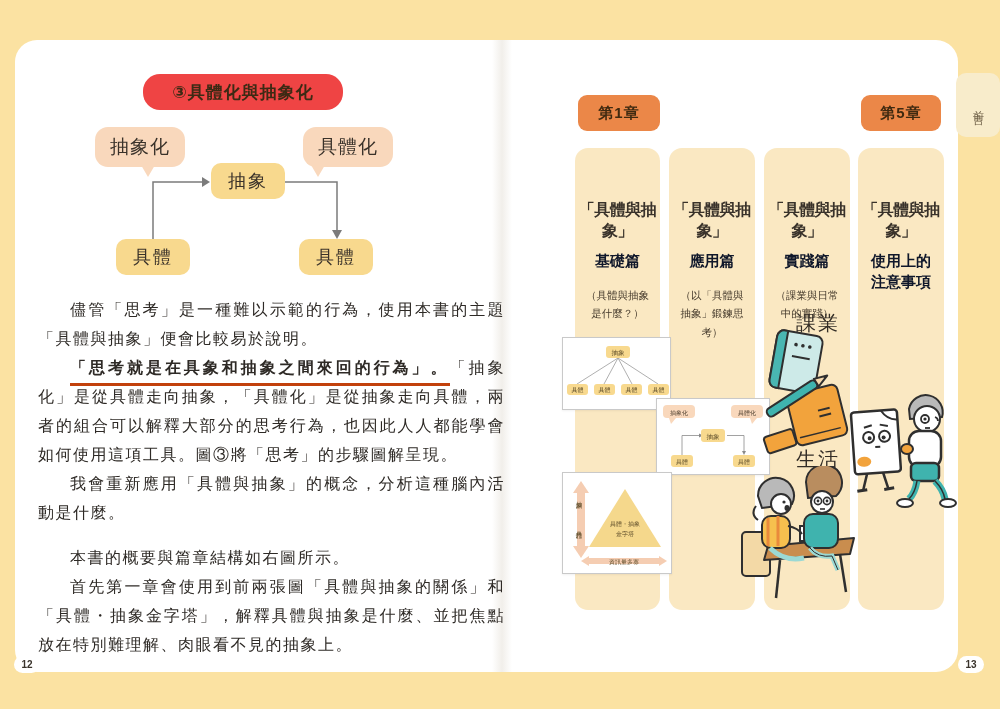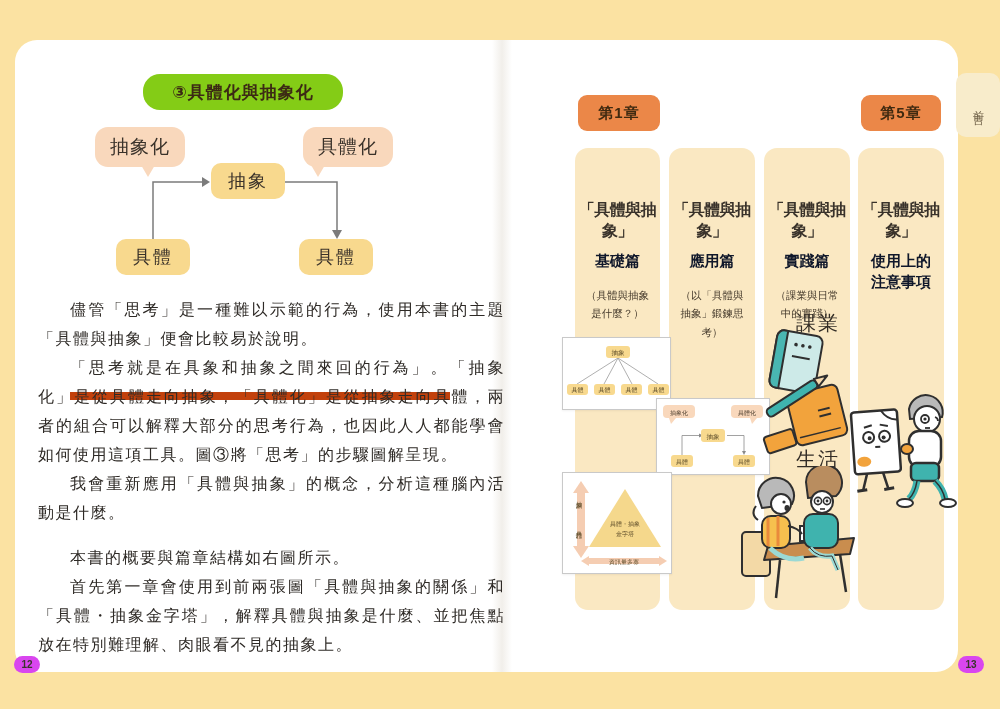--- a/index.html
+++ b/index.html
@@ -4,37 +4,37 @@
 <style>
   html,body{margin:0;padding:0;}
   body{font-family:"Liberation Sans","DejaVu Sans",sans-serif;}
   .screen{position:relative;width:1000px;height:709px;background:#FBE2A2;overflow:hidden;}
   .page{position:absolute;left:15px;top:40px;width:943px;height:632px;background:#FFFFFF;border-radius:22px;}
   .gutter{position:absolute;left:492px;top:40px;width:20px;height:632px;pointer-events:none;
           background:linear-gradient(to right,rgba(0,0,0,0),rgba(120,95,50,.10),rgba(0,0,0,0));}
   .side-tab{position:absolute;left:956px;top:73px;width:44px;height:64px;background:#F8ECCB;border-radius:10px;
             display:flex;align-items:center;justify-content:center;}
   .side-tab span{writing-mode:vertical-rl;font-size:11px;letter-spacing:3px;color:#6B5C43;}
-  .page-pill{position:absolute;width:26px;height:17px;background:#d946ef;border-radius:9px;
+  .page-pill{position:absolute;width:26px;height:17px;background:#ffffff;border-radius:9px;
              display:flex;align-items:center;justify-content:center;font-size:10px;font-weight:bold;color:#3A342C;}
   
-  .fig-badge{position:absolute;left:143px;top:74px;width:200px;height:36px;background:#84cc16;border-radius:17px;
+  .fig-badge{position:absolute;left:143px;top:74px;width:200px;height:36px;background:#ef4444;border-radius:17px;
              display:flex;align-items:center;justify-content:center;font-size:17px;font-weight:bold;color:#3C2A14;letter-spacing:1px;}
   .bubble{position:absolute;width:90px;height:40px;background:#F9D8BC;border-radius:13px;
           display:flex;align-items:center;justify-content:center;font-size:19px;color:#3A322A;letter-spacing:1px;}
   .tail{position:absolute;width:0;height:0;border-left:7px solid transparent;border-right:7px solid transparent;border-top:12px solid #F9D8BC;}
   .node{position:absolute;width:74px;height:36px;background:#F8D98E;border-radius:10px;
         display:flex;align-items:center;justify-content:center;font-size:18px;color:#3A322A;letter-spacing:2px;}
   .fig-arrows{position:absolute;left:0;top:0;pointer-events:none;}
   
   .bodytext{position:absolute;left:38px;top:295px;width:467px;font-family:"Liberation Serif","DejaVu Serif",serif;
             font-size:16px;line-height:29px;letter-spacing:1.5px;color:#2E2A26;text-align:justify;}
   .bodytext p{margin:0;text-indent:2em;}
   .bodytext p.gap{margin-top:16px;}
-  .kw{font-weight:normal;border-bottom:8px solid #c2410c;padding-bottom:16px;}
+  .kw{font-weight:bold;border-bottom:3px solid #c2410c;padding-bottom:7px;}
   
   .chapter-btn{position:absolute;top:95px;height:36px;background:#EB8748;border-radius:9px;
                display:flex;align-items:center;justify-content:center;font-size:15px;font-weight:bold;color:#402A10;letter-spacing:1px;}
   .col{position:absolute;top:148px;height:462px;background:#FAE8C2;border-radius:13px;text-align:center;}
   .col .series{margin-top:52px;font-size:16px;font-weight:bold;color:#39322A;letter-spacing:-0.5px;}
   .col .title{margin:8px 9px 0 9px;font-size:15px;font-weight:bold;color:#0f172a;line-height:1.4;}
   .col .subtitle{margin:15px 7px 0 7px;font-size:10.5px;color:#453A2C;line-height:1.75;}
   .scene-label{position:absolute;width:108px;text-align:center;font-size:20px;color:#332D26;letter-spacing:2px;}
   .mini-card{position:absolute;background:#FFFFFF;border:1px solid #C9C9C9;box-shadow:0 1px 2px rgba(0,0,0,.06);}
   .illo{position:absolute;pointer-events:none;}

